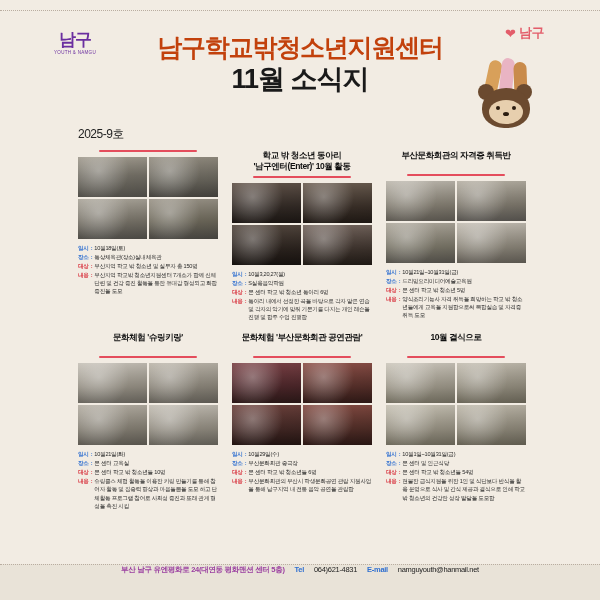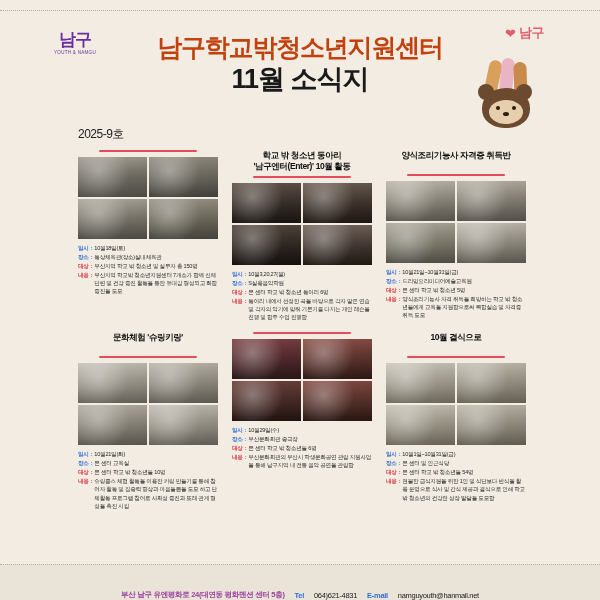--- a/index.html
+++ b/index.html
@@ -223,21 +223,21 @@
   
   .footer {
     position: absolute;
     left: 0; right: 0; bottom: 0;
     height: 36px;
     background: #e9e3d8;
     border-top: 1px dotted #b9ada0;
   }
   .footer-inner {
     display: flex;
-    align-items: flex-end;
+    align-items: flex-start;
     justify-content: center;
     gap: 10px;
     height: 100%;
     font-size: 7.5px;
     letter-spacing: -0.3px;
   }
   .f-addr { color: #9a3fa0; font-weight: bold; }
   .f-tel-label { color: #2f6fd0; font-weight: bold; }
   .f-tel { color: #222; }
   .f-mail-label { color: #2f6fd0; font-weight: bold; }
@@ -346,21 +346,21 @@
             <span class="meta-val">본 센터 학교 밖 청소년 동아리 6명</span>
           </div>
           <div class="meta-row">
             <span class="meta-key red">내용</span>
             <span class="meta-key red">:</span>
             <span class="meta-val">동아리 내에서 선정한 곡을 바탕으로 각자 맡은 연습 및 각자의 악기에 맞춰 기본기를 다지는 개인 레슨을 진행 및 합주 수업 진행함</span>
           </div>
         </div>
       </div>
       <div class="card">
-        <div class="card-title" style="white-space: pre-line;">양식조리기능사 자격증 취득반</div>
+        <div class="card-title" style="white-space: pre-line;">부산문화회관의 자격증 취득반</div>
         <div class="card-underline"></div>
         <div class="photos">
           <div class="photo ph-cook1"></div>
           <div class="photo ph-cook2"></div>
           <div class="photo ph-cook3"></div>
           <div class="photo ph-cook4"></div>
         </div>
         <div class="meta">
           <div class="meta-row">
             <span class="meta-key">일시</span>
@@ -410,20 +410,21 @@
             <span class="meta-val">본 센터 학교 밖 청소년들 10명</span>
           </div>
           <div class="meta-row">
             <span class="meta-key red">내용</span>
             <span class="meta-key red">:</span>
             <span class="meta-val">슈링클스 체험 활동을 이용한 키링 만들기를 통해 참여자 활동 및 집중력 향상과 마음돌봄을 도모 하고 단체활동 프로그램 참여로 사회성 증진과 또래 관계 형성을 촉진 시킴</span>
           </div>
         </div>
       </div>
       <div class="card">
+        <div class="card-title" style="white-space: pre-line;">문화체험 '부산문화회관 공연관람'</div>
         <div class="card-underline"></div>
         <div class="photos">
           <div class="photo ph-cul1"></div>
           <div class="photo ph-cul2"></div>
           <div class="photo ph-cul3"></div>
           <div class="photo ph-cul4"></div>
         </div>
         <div class="meta">
           <div class="meta-row">
             <span class="meta-key">일시</span>

